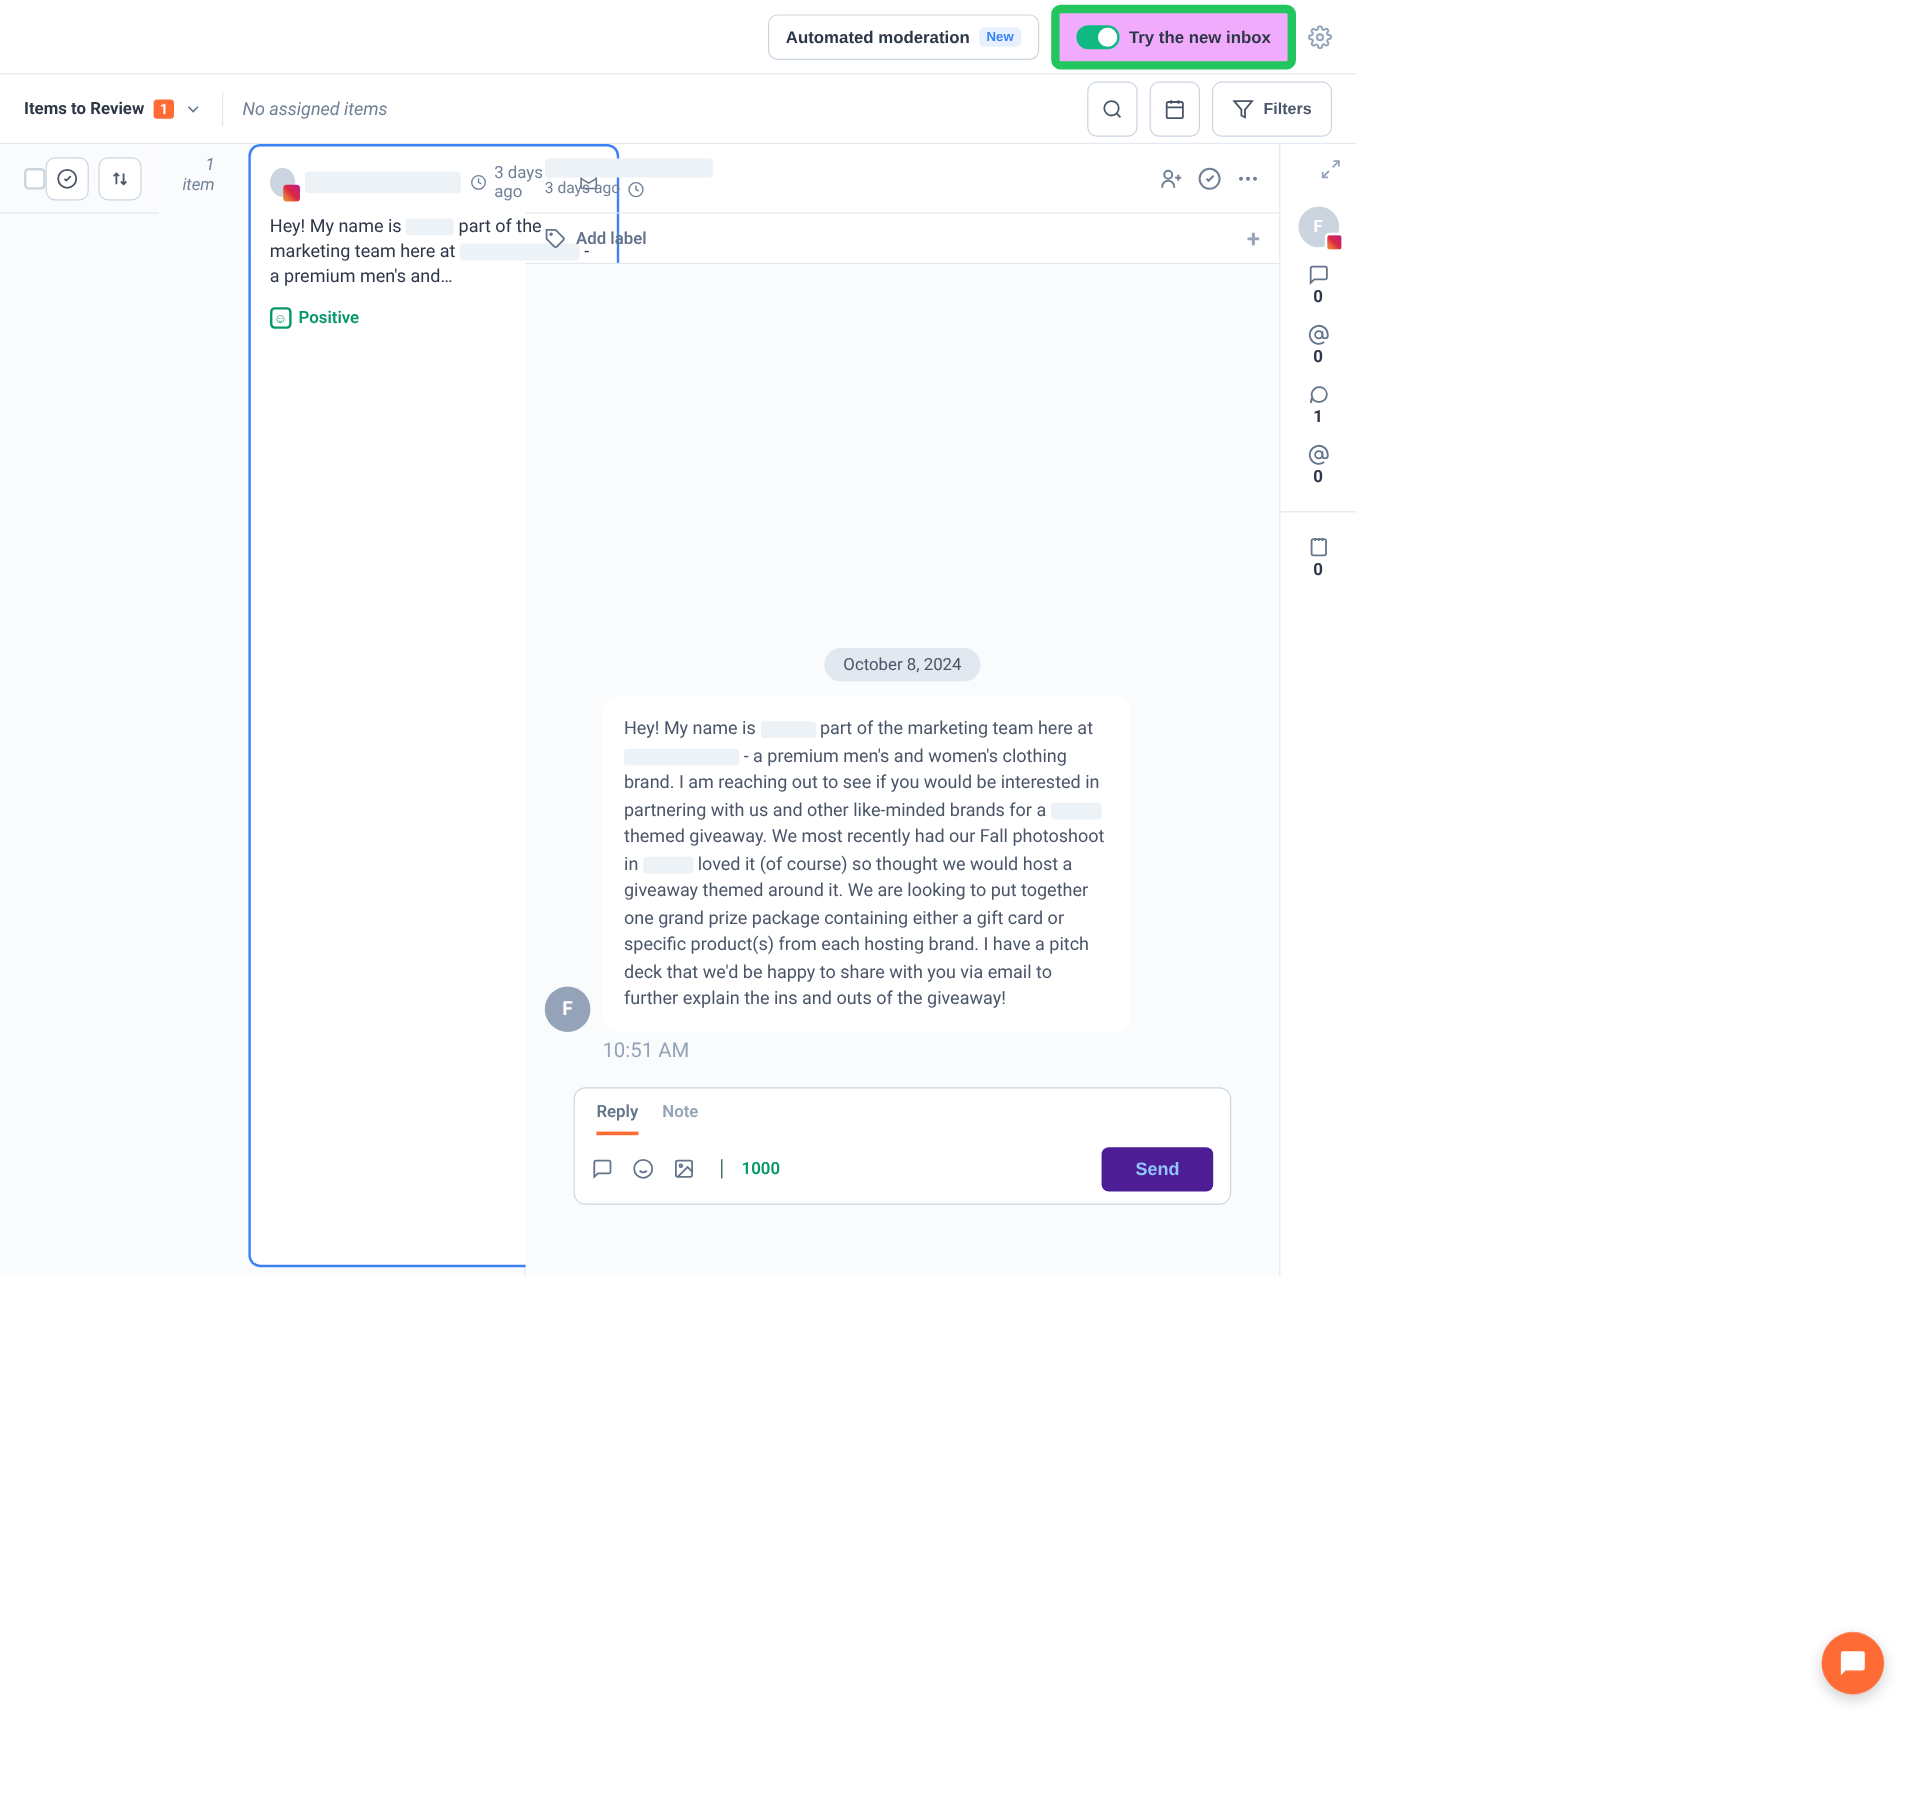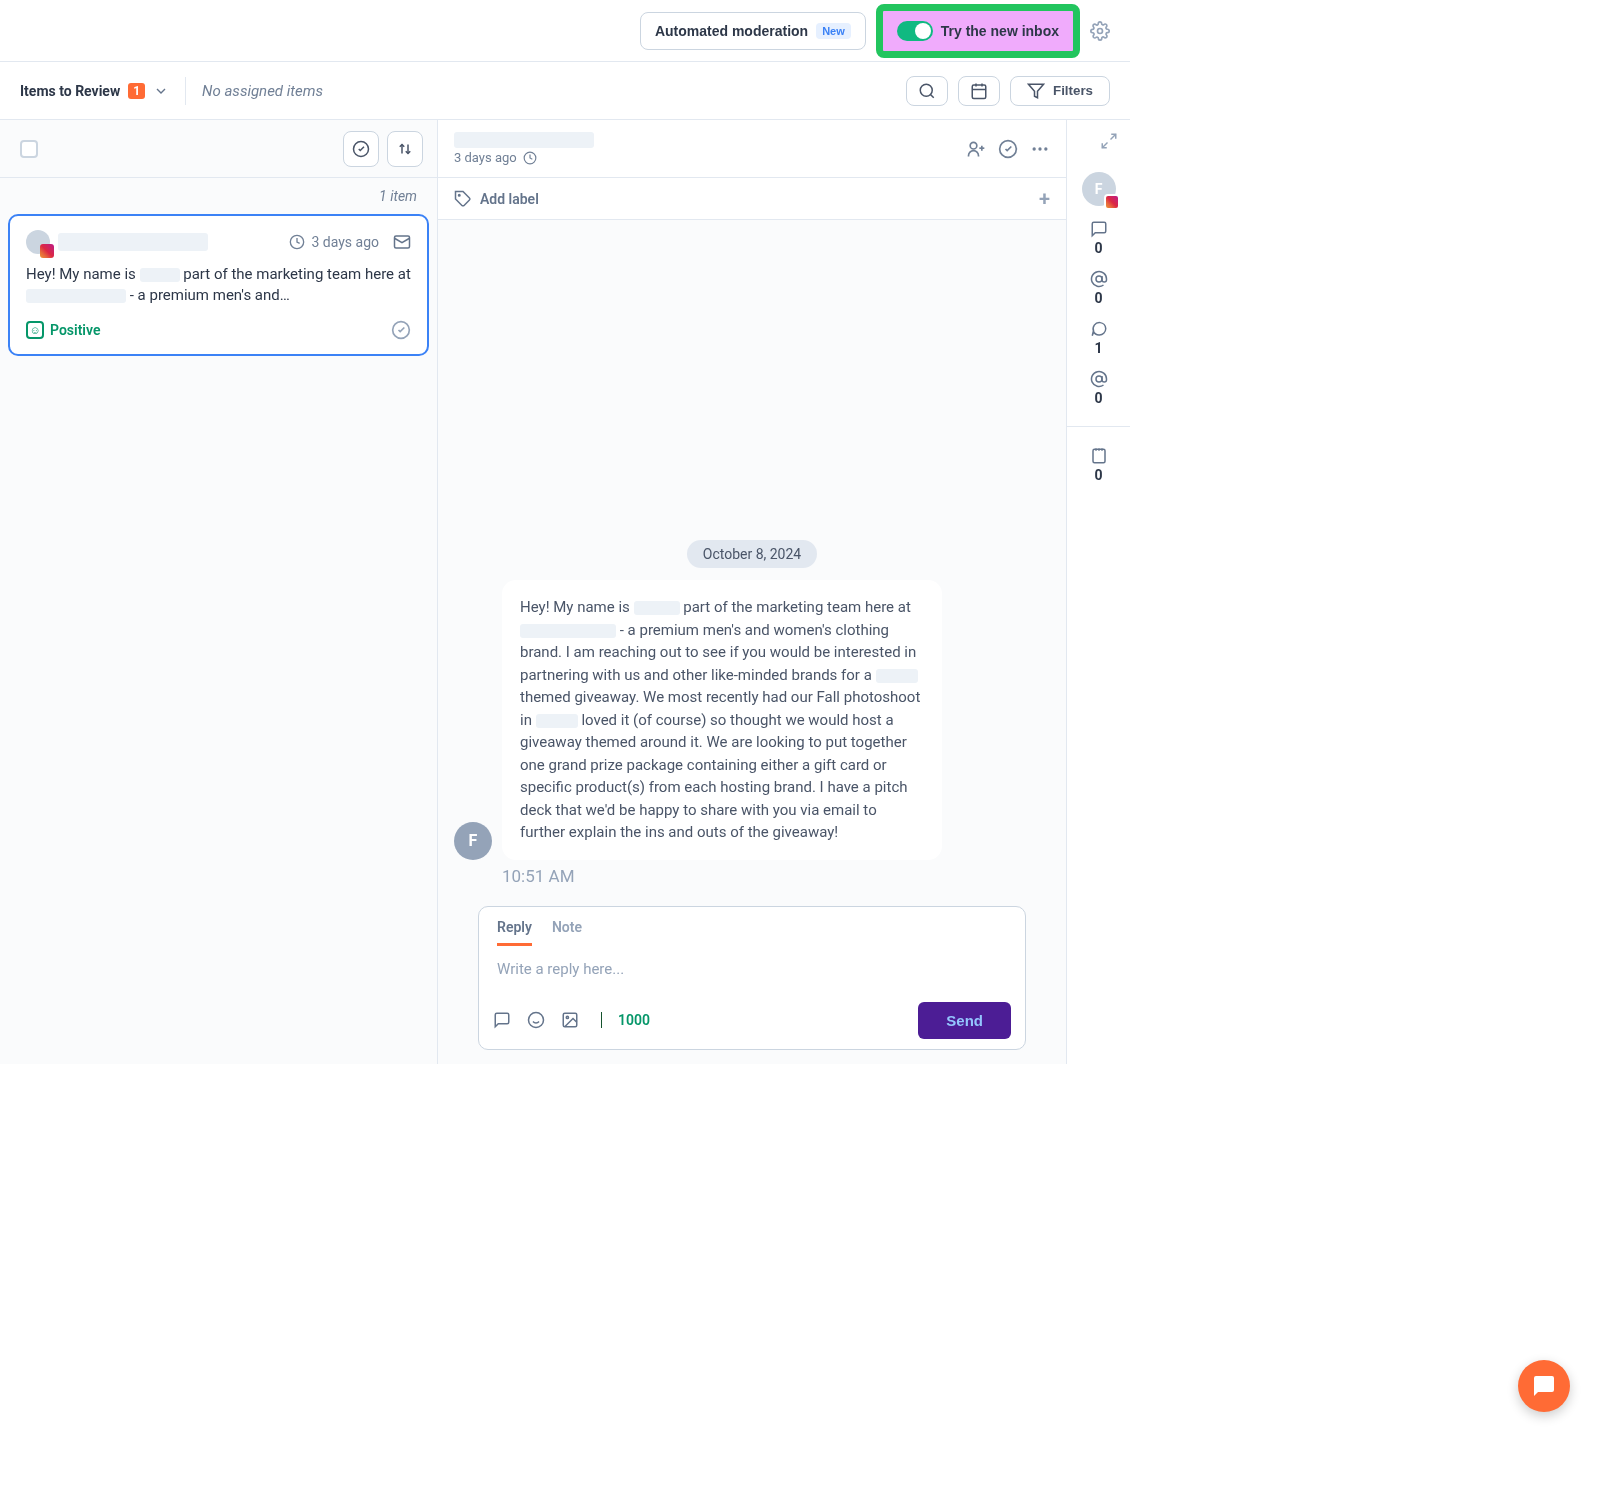--- a/index.html
+++ b/index.html
@@ -19,25 +19,25 @@
 .toggle { width: 36px; height: 20px; background: #10b981; border-radius: 10px; position: relative; }
 .toggle::after { content: ""; position: absolute; right: 2px; top: 2px; width: 16px; height: 16px; background: #fff; border-radius: 50%; }
 
 
 .subhead { display: flex; align-items: center; height: 58px; padding: 0 20px; border-bottom: 1px solid #e2e8f0; }
 .subhead-left { display: flex; align-items: center; gap: 8px; font-weight: 700; }
 .count-badge { background: #ff6b35; color: #fff; border-radius: 3px; padding: 1px 5px; font-size: 12px; font-weight: 700; }
 .subhead-divider { width: 1px; height: 28px; background: #e2e8f0; margin: 0 16px; }
 .no-assigned { color: #718096; font-style: italic; font-size: 15px; }
 .subhead-right { margin-left: auto; display: flex; gap: 10px; }
-.icon-btn { width: 42px; height: 30px; border: 1px solid #cbd5e0; border-radius: 8px; background: #fff; display: flex; align-items: center; justify-content: center; cursor: pointer; color: #4a5568; }
+.icon-btn { width: 42px; height: 46px; border: 1px solid #cbd5e0; border-radius: 8px; background: #fff; display: flex; align-items: center; justify-content: center; cursor: pointer; color: #4a5568; }
 
 
 .main { flex: 1; display: flex; overflow: hidden; }
-.list-col { width: 438px; border-right: 1px solid #e2e8f0; display: flex; flex-direction: column; background: #fafbfc; }
+.list-col { width: 438px; border-right: 1px solid #e2e8f0; display: flex; flex-direction: row; background: #fafbfc; }
 .list-toolbar { height: 58px; display: flex; align-items: center; padding: 0 14px 0 20px; border-bottom: 1px solid #e2e8f0; background: #fafbfc; }
 .checkbox { width: 18px; height: 18px; border: 2px solid #cbd5e0; border-radius: 4px; background: #fff; }
 .list-toolbar-right { margin-left: auto; display: flex; gap: 8px; }
 .small-icon-btn { width: 36px; height: 36px; border: 1px solid #cbd5e0; border-radius: 8px; background: #fff; display: flex; align-items: center; justify-content: center; cursor: pointer; color: #4a5568; }
 .item-count { text-align: right; padding: 10px 20px; color: #718096; font-style: italic; font-size: 14px; }
 
 .card { margin: 0 8px 8px 8px; border: 2px solid #3b82f6; border-radius: 10px; background: #fff; padding: 14px 16px; }
 .card-head { display: flex; align-items: center; gap: 8px; }
 .avatar-sm { width: 24px; height: 24px; border-radius: 50%; background: #cbd5e0; position: relative; }
 .ig-badge { position: absolute; bottom: -4px; right: -4px; width: 14px; height: 14px; border-radius: 3px; background: linear-gradient(45deg,#f09433,#e6683c,#dc2743,#cc2366,#bc1888); }
@@ -260,21 +260,20 @@
             <span>Hey! My name is </span><span class="redact-inline" style="width:46px"></span><span> part of the marketing team here at </span><span class="redact-inline" style="width:96px"></span><span> - a premium men's and women's clothing brand. I am reaching out to see if you would be interested in partnering with us and other like-minded brands for a </span><span class="redact-inline" style="width:42px"></span><span> themed giveaway. We most recently had our Fall photoshoot in </span><span class="redact-inline" style="width:42px"></span><span> loved it (of course) so thought we would host a giveaway themed around it. We are looking to put together one grand prize package containing either a gift card or specific product(s) from each hosting brand. I have a pitch deck that we'd be happy to share with you via email to further explain the ins and outs of the giveaway!</span>
           </div>
         </div>
         <div class="msg-time">10:51 AM</div>
 
         <div class="composer">
           <div class="composer-tabs">
             <div class="composer-tab active">Reply</div>
             <div class="composer-tab">Note</div>
           </div>
-          <div class="composer-input"><span style="color:#94a3b8">Write a reply here...</span></div>
           <div class="composer-foot">
             <div class="composer-icons">
               <span>
                   <svg width="18" height="18" viewBox="0 0 24 24" fill="none" stroke="currentColor" stroke-width="2">
                     <path d="M21 15a2 2 0 0 1-2 2H7l-4 4V5a2 2 0 0 1 2-2h14a2 2 0 0 1 2 2z"></path>
                   </svg>
                 </span>
               <span>
                   <svg width="18" height="18" viewBox="0 0 24 24" fill="none" stroke="currentColor" stroke-width="2">
                     <circle cx="12" cy="12" r="10"></circle>

